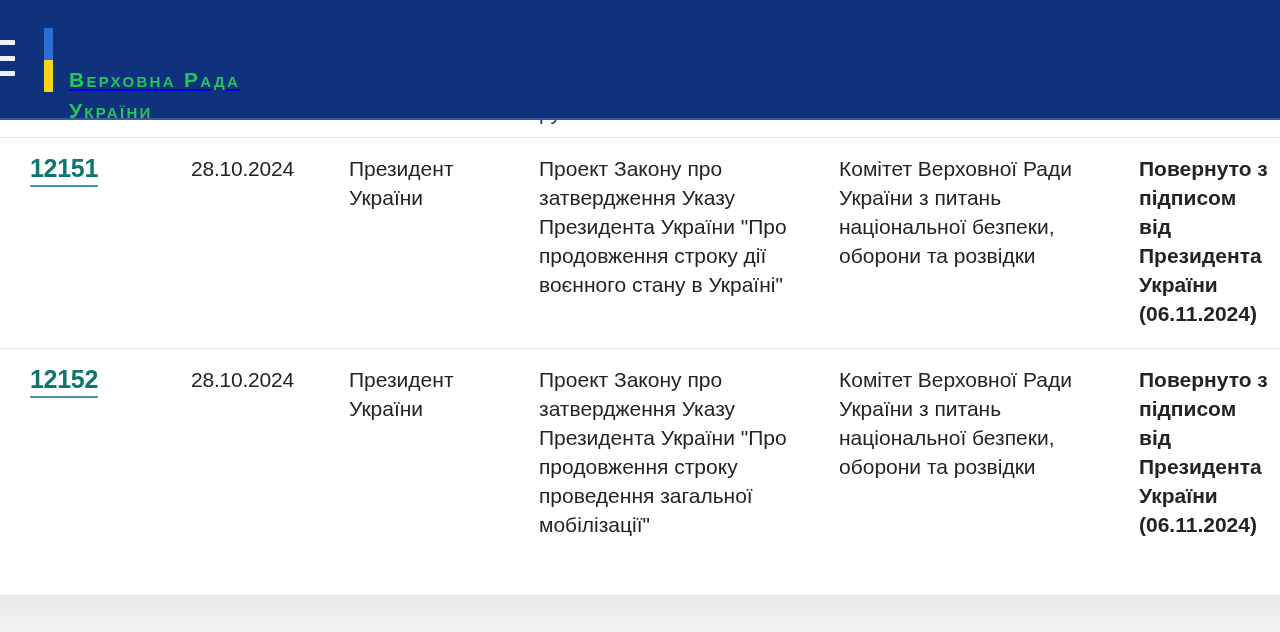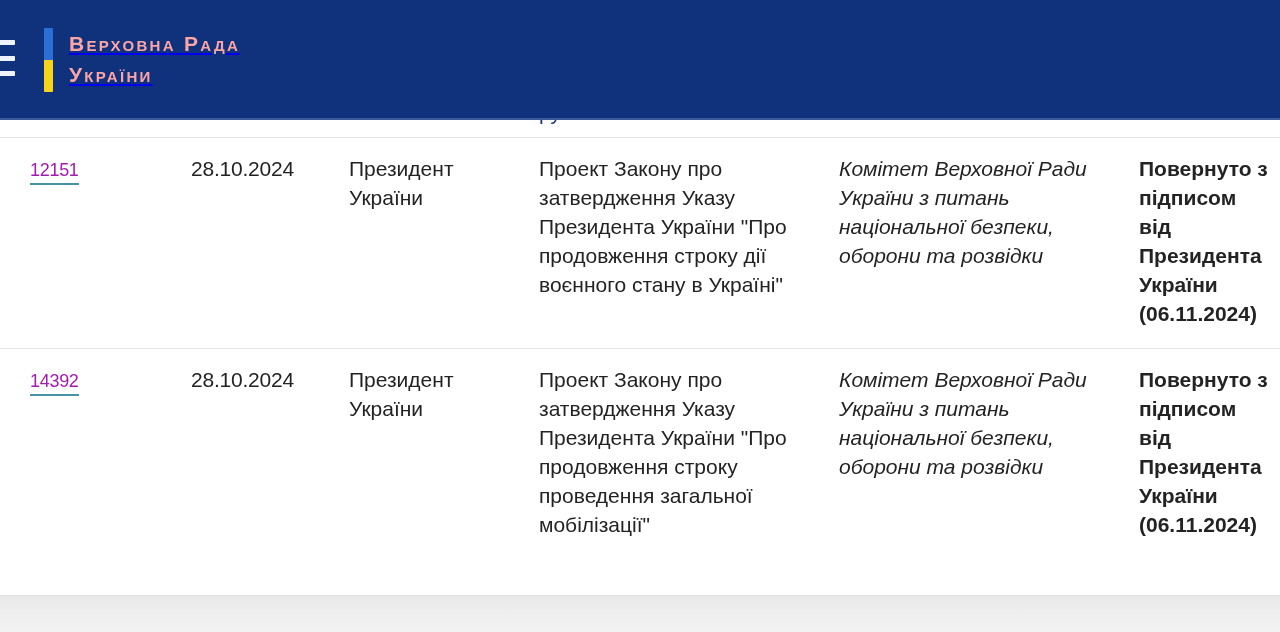--- a/index.html
+++ b/index.html
@@ -69,28 +69,29 @@
     display: flex;
     flex-direction: column;
     flex: none;
     border-radius: 1px;
     overflow: hidden;
   }
   .flag-mark .flag-blue  { flex: 1; background: #2a6fd6; }
   .flag-mark .flag-yellow{ flex: 1; background: #f7d417; }
 
   .brand-name {
-    color: #fca5a5;
+    color: #22c55e;
     font-size: 21px;
     line-height: 31px;
     font-weight: 700;
     font-variant: small-caps;
     letter-spacing: 2.3px;
     white-space: pre-line;
     font-family: "Liberation Sans", "DejaVu Sans", sans-serif;
+    margin-top: 36px;
   }
 
   .header-rule {
     position: absolute;
     left: 0; bottom: 0;
     width: 1280px;
     height: 2px;
     background: #3a5a9c;
   }
 
@@ -126,27 +127,27 @@
     border-top: none;
     color: #1a3a7e;
     padding-top: 0;
     padding-bottom: 10px;
   }
 
   .col-num    { width: 170px; padding-left: 30px !important; }
   .col-date   { width: 165px; text-align: center; padding-right: 34px !important; }
   .col-author { width: 190px; }
   .col-title  { width: 300px; }
-  .col-comm   { width: 300px; font-style: italic; }
+  .col-comm   { width: 300px; }
   .col-status { width: 155px; padding-right: 8px !important; font-weight: bold; }
 
   .bill-link {
-    color: #a21caf;
-    font-size: 18px;
-    font-weight: 400;
+    color: #0f766e;
+    font-size: 25px;
+    font-weight: 700;
     text-decoration: none;
     border-bottom: 2px solid #4a92a8;
     padding-bottom: 3px;
     cursor: pointer;
     letter-spacing: -0.3px;
   }
   .cell-date { letter-spacing: -0.2px; }
 
   
   .footer-band {
@@ -184,21 +185,21 @@
           </td>
           <td class="col-date cell-date">28.10.2024</td>
           <td class="col-author">Президент України</td>
           <td class="col-title">Проект Закону про затвердження Указу Президента України "Про продовження строку дії воєнного стану в Україні"</td>
           <td class="col-comm">Комітет Верховної Ради України з питань національної безпеки, оборони та розвідки</td>
           <td class="col-status">Повернуто з підписом від Президента України (06.11.2024)</td>
         </tr>
 
         <tr>
           <td class="col-num">
-            <a class="bill-link" href="#">14392</a>
+            <a class="bill-link" href="#">12152</a>
           </td>
           <td class="col-date cell-date">28.10.2024</td>
           <td class="col-author">Президент України</td>
           <td class="col-title">Проект Закону про затвердження Указу Президента України "Про продовження строку проведення загальної мобілізації"</td>
           <td class="col-comm">Комітет Верховної Ради України з питань національної безпеки, оборони та розвідки</td>
           <td class="col-status">Повернуто з підписом від Президента України (06.11.2024)</td>
         </tr>
 
       </tbody>
     </table>

